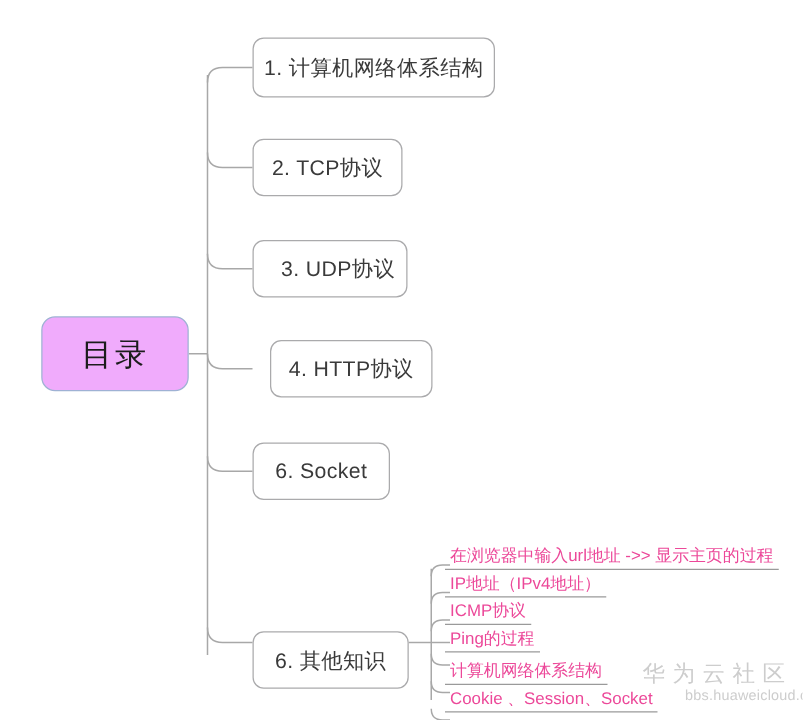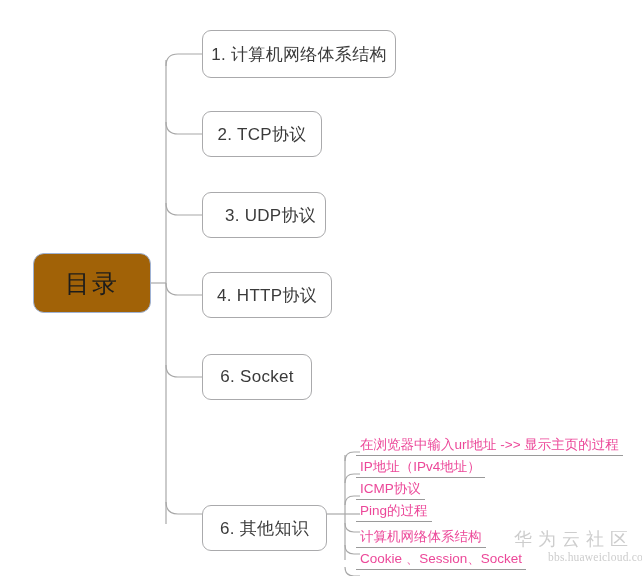--- a/index.html
+++ b/index.html
@@ -37,21 +37,21 @@
     justify-content: center;
     border: 1px solid #aaaaac;
     border-radius: 9px;
     background: #ffffff;
     color: #3a3a3a;
     font-size: 17px;
     letter-spacing: 0.3px;
     white-space: nowrap;
   }
   .node.root {
-    background: #a16207;
+    background: #f0abfc;
     border-color: #9fb2d4;
     border-radius: 11px;
     font-size: 25px;
     letter-spacing: 2px;
     color: #1c1c1c;
   }
   .leaf {
     position: absolute;
     box-sizing: border-box;
     border-bottom: 1px solid #9a9a9a;
@@ -128,21 +128,21 @@
   </div>
 
   <div class="node" style="left:202px; top:111px; width:120px; height:46px;">
     <span>2. TCP协议</span>
   </div>
 
   <div class="node" style="left:202px; top:192px; width:124px; height:46px;padding-left:13px;">
     <span>3. UDP协议</span>
   </div>
 
-  <div class="node" style="left:202px; top:272px; width:130px; height:46px;text-align:center;">
+  <div class="node" style="left:216px; top:272px; width:130px; height:46px;text-align:center;">
     <span>4. HTTP协议</span>
   </div>
 
   <div class="node" style="left:202px; top:354px; width:110px; height:46px;">
     <span>6. Socket</span>
   </div>
 
   <div class="node" style="left:202px; top:505px; width:125px; height:46px;">
     <span>6. 其他知识</span>
   </div>
@@ -152,18 +152,18 @@
   <div class="leaf" style="left:356px; top:459px;">IP地址（IPv4地址）</div>
 
   <div class="leaf" style="left:356px; top:481px;">ICMP协议</div>
 
   <div class="leaf" style="left:356px; top:503px;">Ping的过程</div>
 
   <div class="leaf" style="left:356px; top:529px;">计算机网络体系结构</div>
 
   <div class="leaf" style="left:356px; top:551px;">Cookie 、Session、Socket</div>
 
-  <div class="watermark" style="left:509px; top:528px; width:130px;font-family:Liberation Serif, serif;">
+  <div class="watermark" style="left:509px; top:528px; width:130px;">
     <div class="wm-title">华为云社区</div>
     <div class="wm-url">bbs.huaweicloud.com</div>
   </div>
 
 </div>
 
 </body></html>

